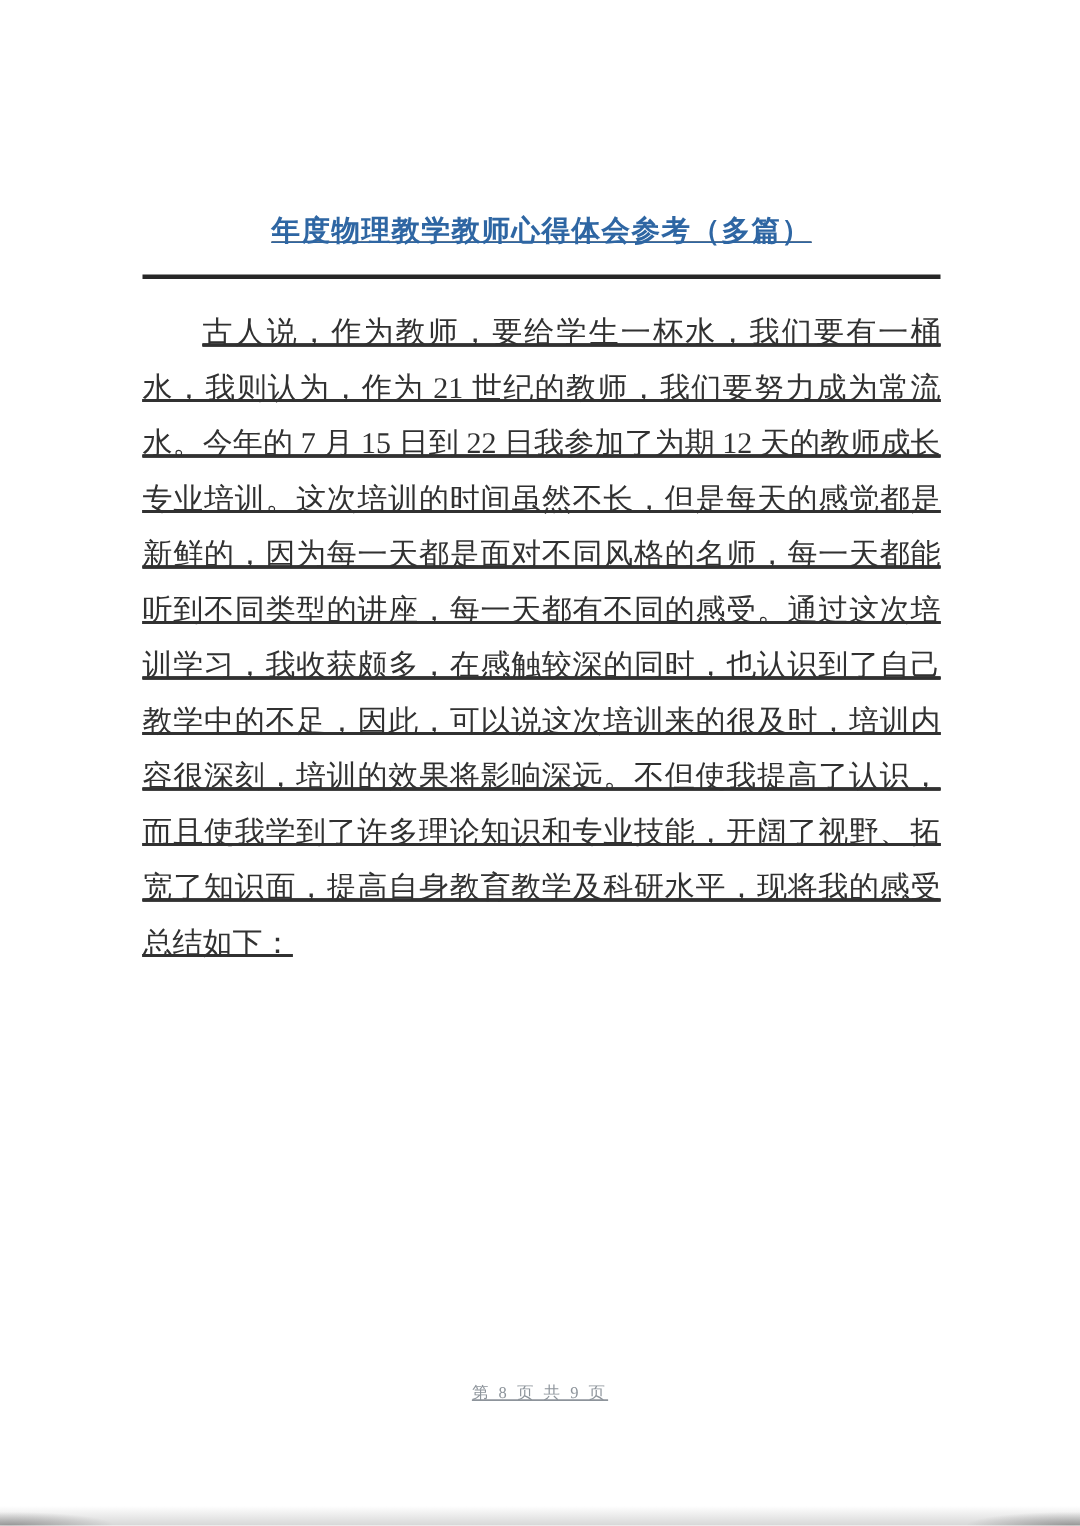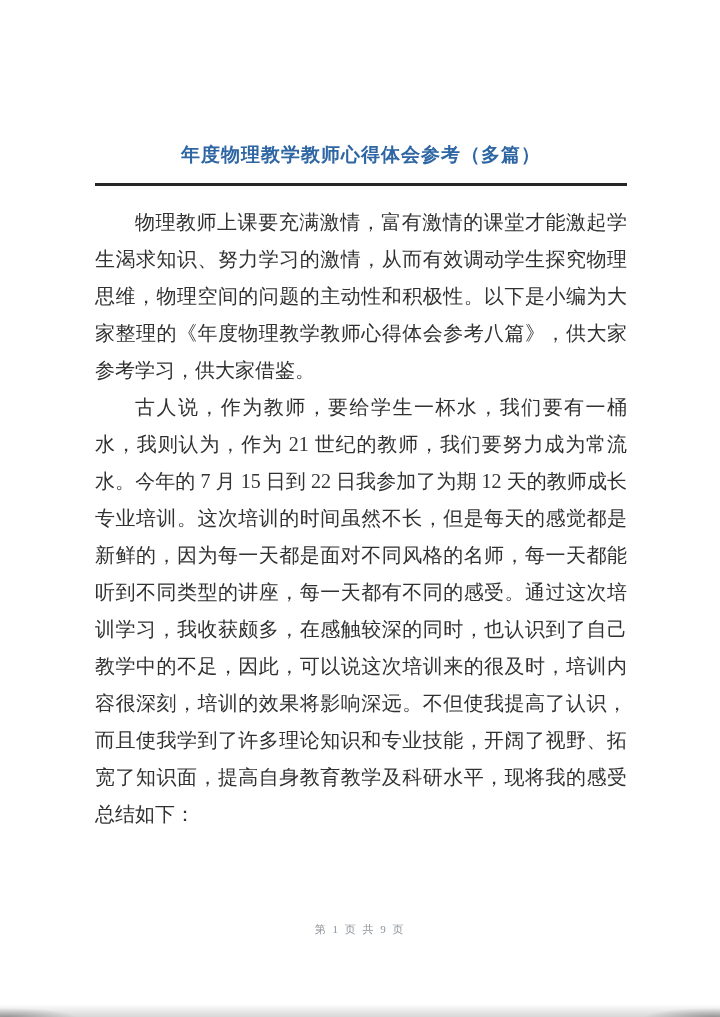--- a/index.html
+++ b/index.html
@@ -1,15 +1,15 @@
 <!DOCTYPE html>
 <html><head>
 <meta charset="utf-8">
 <style>
-  * { box-sizing: border-box; }
+  * { box-sizing: border-box; text-decoration: underline; }
   html, body { margin: 0; padding: 0; }
   body {
     width: 720px;
     height: 1017px;
     background: #ffffff;
     font-family: "Liberation Serif", "DejaVu Serif", serif;
     position: relative;
     overflow: hidden;
   }
   .page {
@@ -69,23 +69,22 @@
 </head>
 <body>
 
 <div class="page">
 
   <h1 class="doc-title">年度物理教学教师心得体会参考（多篇）</h1>
 
   <div class="title-rule"></div>
 
   <div class="doc-body">
-    <p class="para">物理教师上课要充满激情，富有激情的课堂才能激起学生渴求知识、努力学习的激情，从而有效调动学生探究物理思维，物理空间的问题的主动性和积极性。以下是小编为大家整理的《年度物理教学教师心得体会参考八篇》，供大家参考学习，供大家借鉴。</p>
     <p class="para">古人说，作为教师，要给学生一杯水，我们要有一桶水，我则认为，作为 21 世纪的教师，我们要努力成为常流水。今年的 7 月 15 日到 22 日我参加了为期 12 天的教师成长专业培训。这次培训的时间虽然不长，但是每天的感觉都是新鲜的，因为每一天都是面对不同风格的名师，每一天都能听到不同类型的讲座，每一天都有不同的感受。通过这次培训学习，我收获颇多，在感触较深的同时，也认识到了自己教学中的不足，因此，可以说这次培训来的很及时，培训内容很深刻，培训的效果将影响深远。不但使我提高了认识，而且使我学到了许多理论知识和专业技能，开阔了视野、拓宽了知识面，提高自身教育教学及科研水平，现将我的感受总结如下：</p>
   </div>
 
   <div class="footer">
-    <span>第 1 页 共 9 页</span>
+    <span>第 8 页 共 9 页</span>
   </div>
 
   <div class="page-edge-shadow"></div>
 
 </div>
 
 </body></html>

